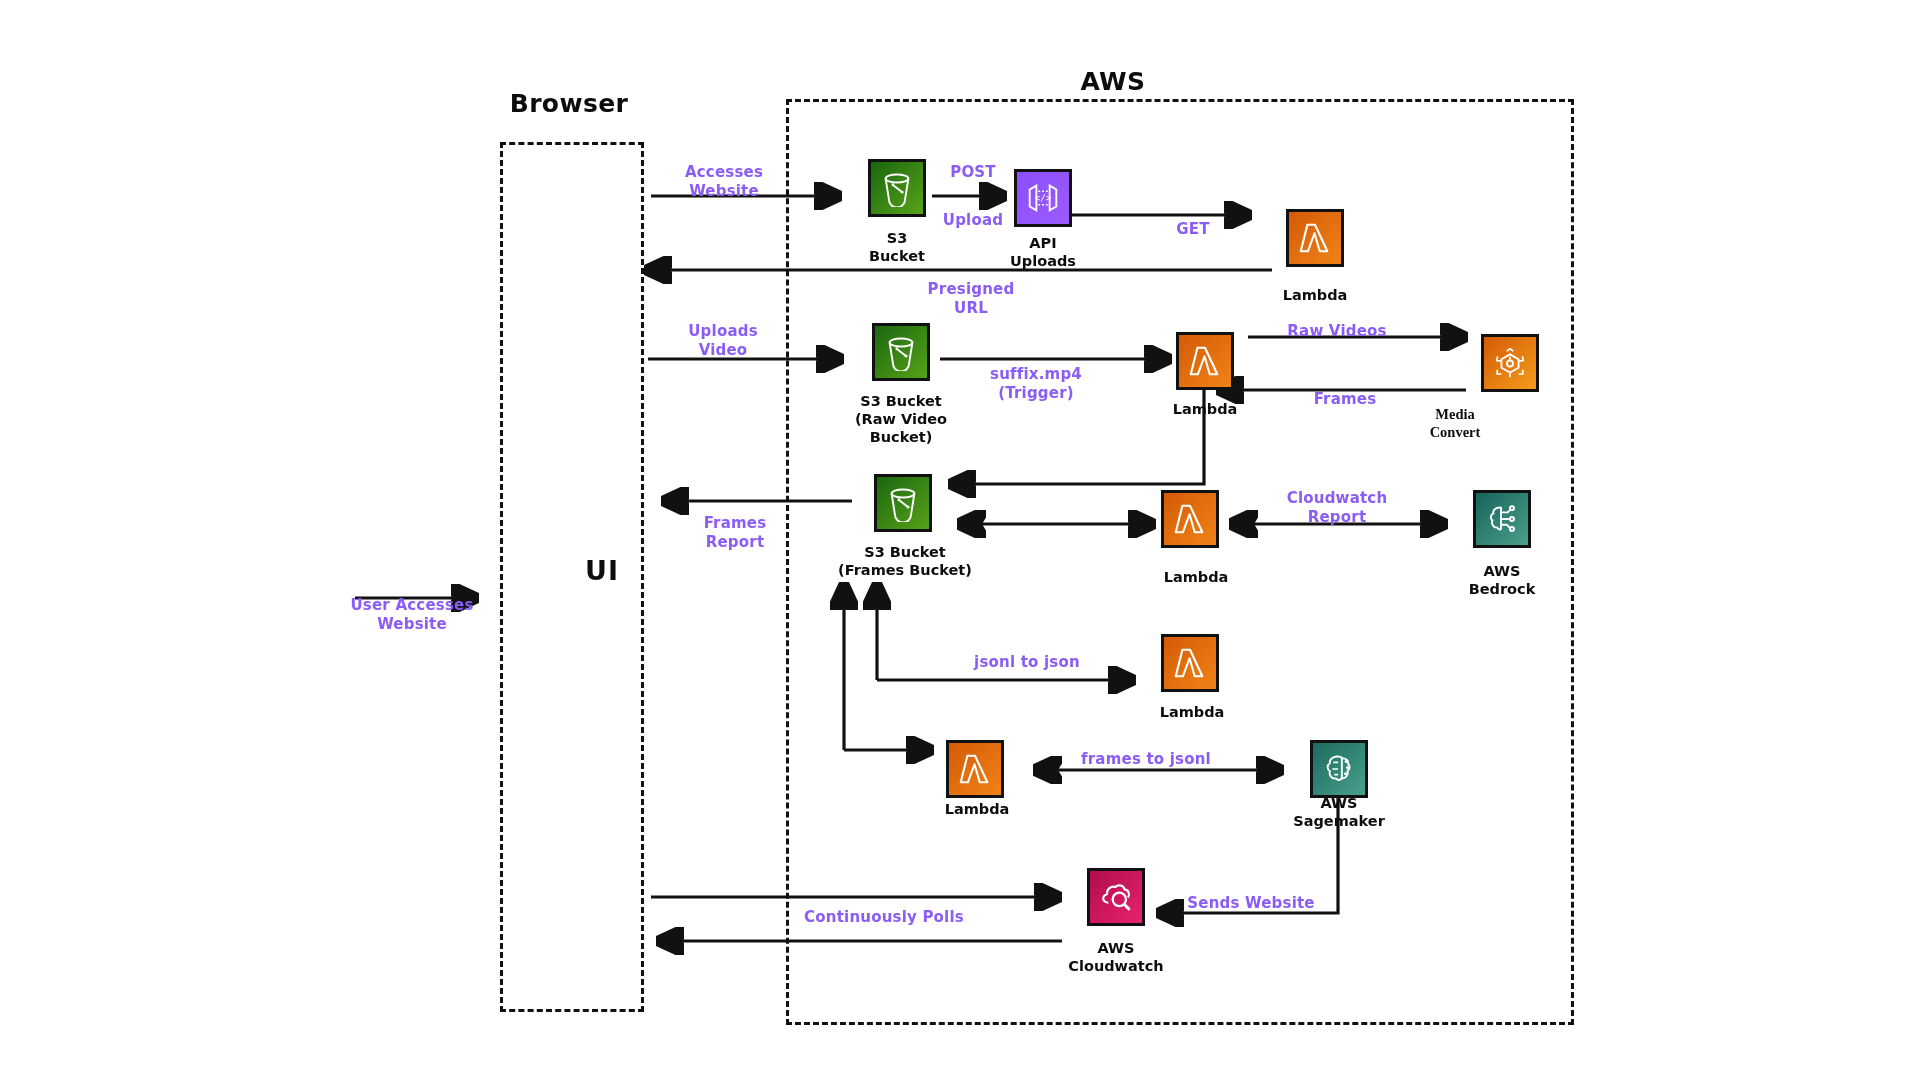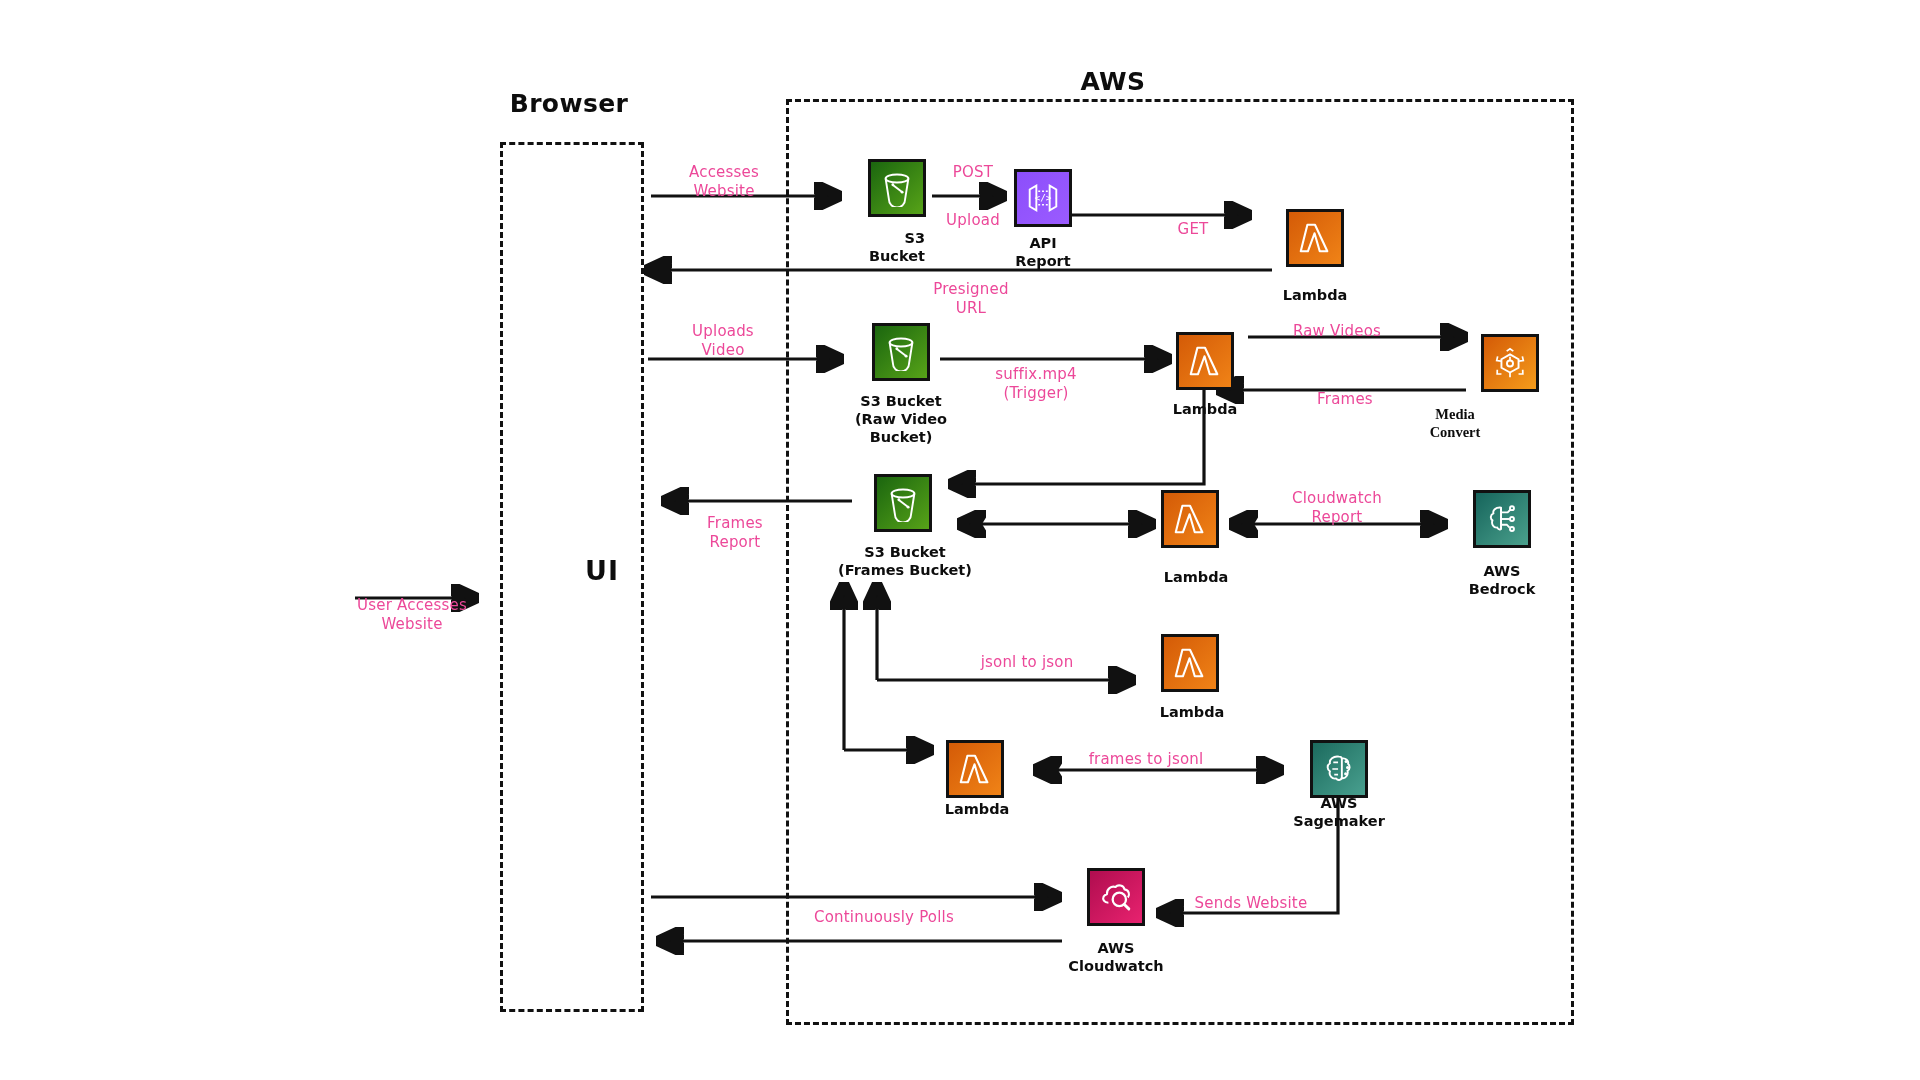--- a/index.html
+++ b/index.html
@@ -1,22 +1,22 @@
 <!DOCTYPE html>
 <html><head>
 <meta charset="utf-8">
 <style>
   html,body{margin:0;padding:0;background:#ffffff;}
   body{width:1920px;height:1080px;overflow:hidden;
        font-family:"DejaVu Sans","Liberation Sans",sans-serif;}
   #stage{position:relative;width:1920px;height:1080px;}
 
   
-  .lbl{position:absolute;text-align:center;color:#ec4899;
-       font-size:15px;line-height:19px;font-weight:400;letter-spacing:.2px;
+  .lbl{position:absolute;text-align:center;color:#8b5cf6;
+       font-size:15px;line-height:19px;font-weight:700;letter-spacing:.2px;
        white-space:pre;transform:translateX(-50%);}
   .grp-title{position:absolute;text-align:center;color:#0d0d0d;
        font-size:25px;line-height:28px;font-weight:700;letter-spacing:.4px;
        transform:translateX(-50%);}
   .ui-title{position:absolute;text-align:center;color:#0d0d0d;
        font-size:27px;font-weight:700;letter-spacing:1px;transform:translateX(-50%);}
   .node-cap{position:absolute;text-align:center;color:#0d0d0d;
        font-size:14.5px;line-height:18px;font-weight:700;white-space:pre;
        transform:translateX(-50%);}
 
@@ -131,36 +131,36 @@
     <span>
       <svg width="38" height="38" viewBox="0 0 40 40">
         <path d="M8 10 L11.5 32 A1 1 0 0 0 28.5 32 L32 10" stroke="#fff" stroke-width="2" fill="none"></path>
         <ellipse cx="20" cy="10" rx="12" ry="4.2" stroke="#fff" stroke-width="2" fill="none"></ellipse>
         <path d="M16 17 L25 24" stroke="#fff" stroke-width="2" fill="none"></path>
         <circle cx="15.6" cy="16.6" r="1.5" fill="#fff"></circle>
         <circle cx="25.4" cy="24.4" r="1.5" fill="#fff"></circle>
       </svg>
     </span>
   </div>
-  <div class="node-cap" style="left:897px;top:229px;text-align:right;">S3
+  <div class="node-cap" style="left:897px;top:229px;">S3
 Bucket</div>
 
   <div class="tile apigw" style="left:1014px;top:169px;">
     <span>
       <svg width="38" height="38" viewBox="0 0 40 40">
         <path d="M13 7 L6 11 L6 29 L13 33 Z" stroke="#fff" stroke-width="2" fill="none"></path>
         <path d="M27 7 L34 11 L34 29 L27 33 Z" stroke="#fff" stroke-width="2" fill="none"></path>
         <path d="M15 13 h10" stroke="#fff" stroke-width="1.6" stroke-dasharray="2 2"></path>
         <path d="M15 27 h10" stroke="#fff" stroke-width="1.6" stroke-dasharray="2 2"></path>
         <text x="20" y="23.5" font-size="10" fill="#fff" text-anchor="middle" font-family="DejaVu Sans Mono, monospace">&lt;/&gt;</text>
       </svg>
     </span>
   </div>
   <div class="node-cap" style="left:1043px;top:234px;">API
-Report</div>
+Uploads</div>
 
   <div class="tile lambda" style="left:1286px;top:209px;">
     <span>
       <svg width="38" height="38" viewBox="0 0 40 40">
         <path d="M12 6 h8 L33 34 h-8 L19.5 15 L12.5 34 h-7.5 Z" stroke="#fff" stroke-width="2.2" fill="none" stroke-linejoin="round"></path>
       </svg>
     </span>
   </div>
   <div class="node-cap" style="left:1315px;top:286px;">Lambda</div>
 

